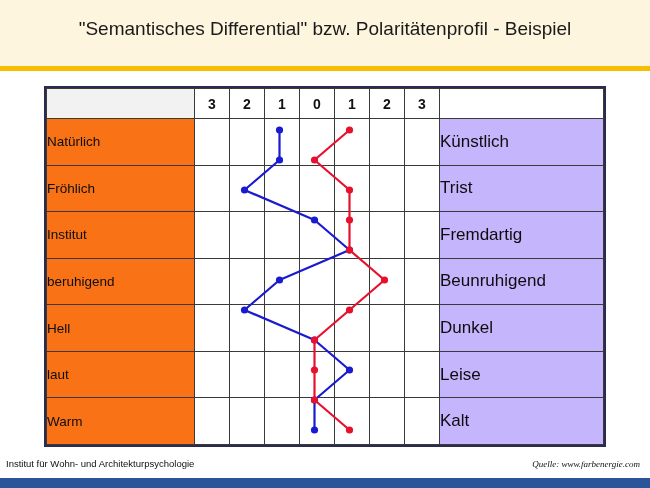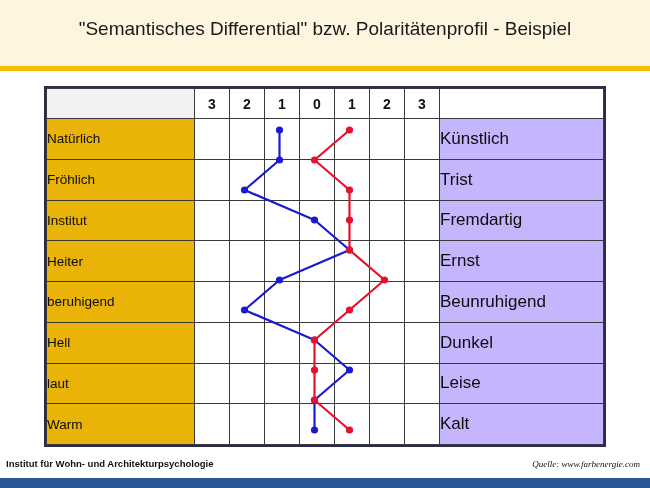--- a/index.html
+++ b/index.html
@@ -53,21 +53,21 @@
   .col-s{width:35px;}
   .hdr-row th{height:29px;background:#f2f2f2;}
   .hdr-row th.scale{
     background:#ffffff;
     font-size:14px;font-weight:bold;color:#111;
     text-align:center;vertical-align:middle;
   }
   .hdr-row th.blank{background:#f2f2f2;}
   tr.data-row td{height:30px;}
   td.lbl-left{
-    background:#eab308;
+    background:#f97316;
     font-size:13.5px;color:#0d0d0d;
     padding-left:11px;
     vertical-align:middle;
     white-space:nowrap;
   }
   td.lbl-right{
     background:#c4b5fd;
     font-size:17px;color:#0d0d0d;
     padding-left:11px;
     vertical-align:middle;
@@ -76,21 +76,21 @@
   td.cell{background:#ffffff;}
   
   .overlay{
     position:absolute;left:44px;top:86px;width:562px;height:361px;
     pointer-events:none;
   }
   .overlay svg{display:block;}
   
   .footer-left{
     position:absolute;left:6px;top:458px;
-    font-size:9.5px;font-weight:bold;color:#111;
+    font-size:9.5px;font-weight:normal;color:#111;
     font-family:"Liberation Sans", sans-serif;
     text-align:center;
   }
   .footer-right{
     position:absolute;right:10px;top:459px;
     font-size:9px;font-style:italic;color:#111;
     font-family:Liberation Serif, serif;
   }
   .bottom-bar{
     position:absolute;left:0;top:478px;width:650px;height:10px;
@@ -158,31 +158,20 @@
           <tr class="data-row">
             <td class="lbl-left">Institut</td>
             <td class="cell"></td>
             <td class="cell"></td>
             <td class="cell"></td>
             <td class="cell"></td>
             <td class="cell"></td>
             <td class="cell"></td>
             <td class="cell"></td>
             <td class="lbl-right">Fremdartig</td>
-          </tr>
-          <tr class="data-row">
-            <td class="lbl-left">Heiter</td>
-            <td class="cell"></td>
-            <td class="cell"></td>
-            <td class="cell"></td>
-            <td class="cell"></td>
-            <td class="cell"></td>
-            <td class="cell"></td>
-            <td class="cell"></td>
-            <td class="lbl-right">Ernst</td>
           </tr>
           <tr class="data-row">
             <td class="lbl-left">beruhigend</td>
             <td class="cell"></td>
             <td class="cell"></td>
             <td class="cell"></td>
             <td class="cell"></td>
             <td class="cell"></td>
             <td class="cell"></td>
             <td class="cell"></td>

